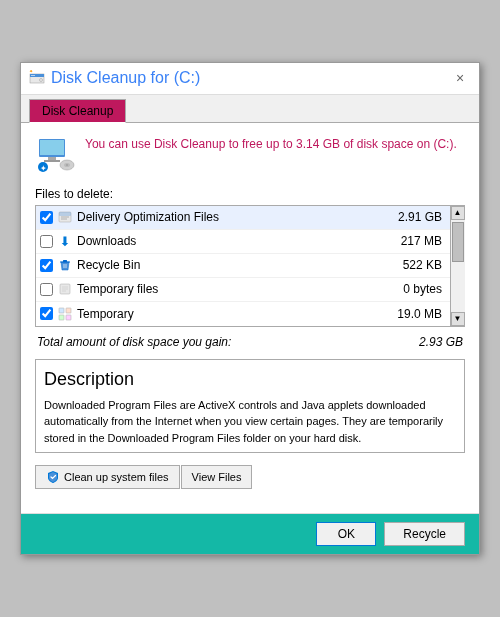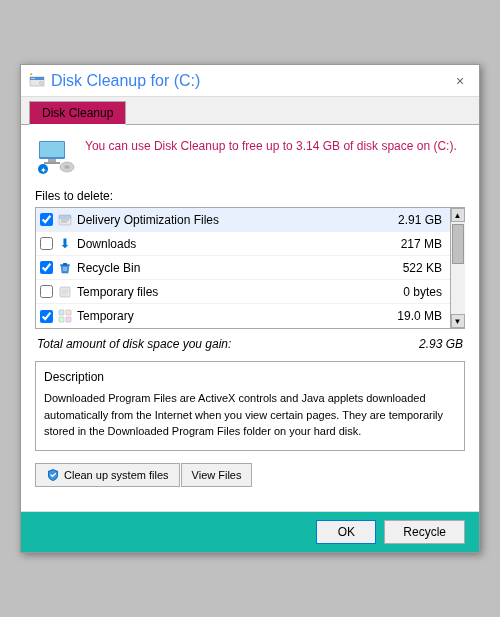--- a/index.html
+++ b/index.html
@@ -171,21 +171,21 @@
     }
     .description-box {
       border: 1px solid #aaa;
       padding: 6px 8px;
       font-size: 12px;
       line-height: 1.5;
       margin-bottom: 12px;
       min-height: 90px;
     }
     .description-title {
-      font-size: 12px;
+      font-size: 18px;
       margin-bottom: 4px;
     }
     .description-text {
       font-size: 11px;
       color: #000;
       line-height: 1.5;
     }
     .action-row {
       display: flex;
       gap: 1px;

